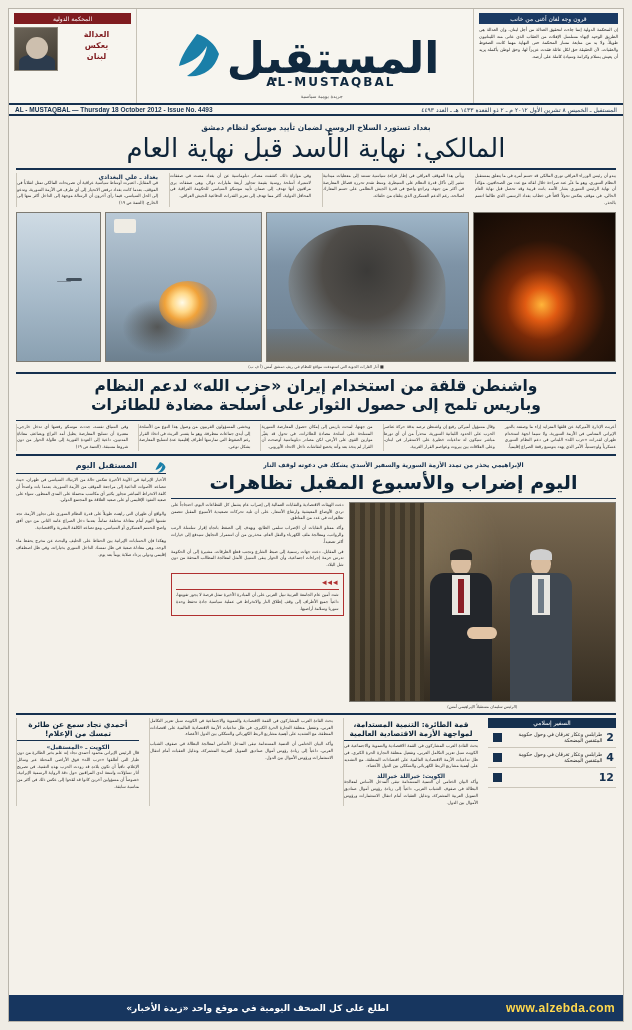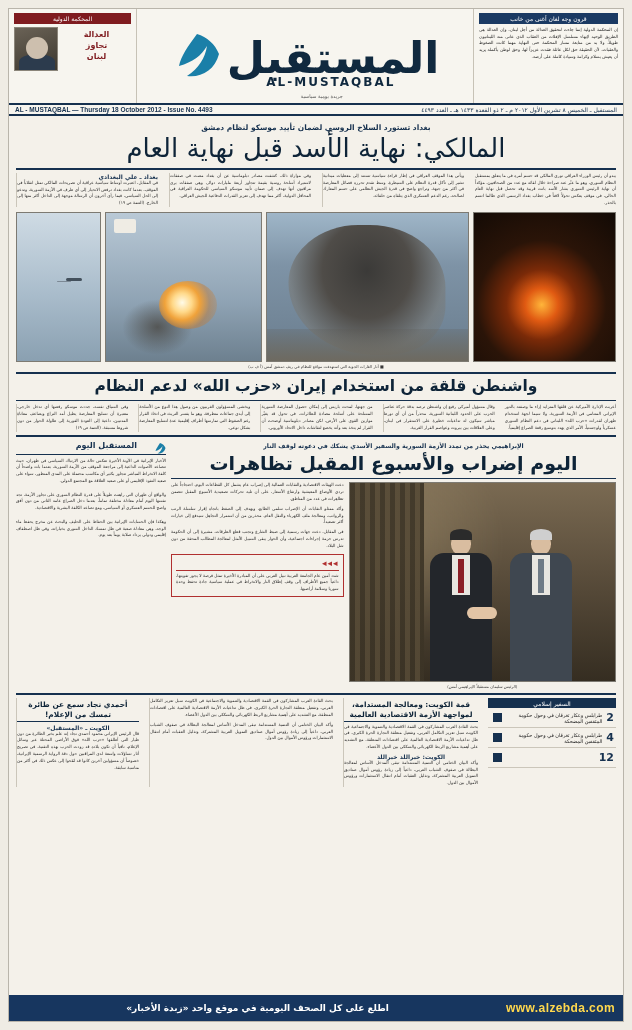--- a/index.html
+++ b/index.html
@@ -367,21 +367,21 @@
       <div class="logo-sub">AL-MUSTAQBAL</div>
       <div class="logo-sub2">جريدة يومية سياسية</div>
     </div>
 
     <div class="mast-left-box">
       <div class="court-title">المحكمة الدولية</div>
       <div class="court-flex">
         <div class="court-photo"></div>
         <div class="court-lines">
           <div>العدالة</div>
-          <div>تجاوز</div>
+          <div>يعكس</div>
           <div>لبنان</div>
         </div>
       </div>
     </div>
   </div>
 
   <div class="datebar">
     <div class="ar">المستقبل ـ الخميس ٨ تشرين الأول ٢٠١٢ م ـ ٢ ذو القعدة ١٤٣٣ هـ ـ العدد ٤٤٩٣</div>
     <div class="en">AL - MUSTAQBAL — Thursday 18 October 2012 - Issue No. 4493</div>
   </div>
@@ -422,20 +422,21 @@
         <div class="jet"></div>
       </div>
     </div>
     <div class="caption">■ آثار الغارات الجوية التي استهدفت مواقع للنظام في ريف دمشق أمس (أ ف ب)</div>
   </div>
 
   <div class="sectionB">
     <div class="rule-thick"></div>
     <div class="headline-b">
       <div>واشنطن قلقة من استخدام إيران «حزب الله» لدعم النظام</div>
+      <div>وباريس تلمح إلى حصول الثوار على أسلحة مضادة للطائرات</div>
     </div>
     <div class="rule"></div>
     <div class="b-cols">
       <div class="col">
             <div class="ar-body">أعربت الإدارة الأميركية عن قلقها المتزايد إزاء ما وصفته بالدور الإيراني المتنامي في الأزمة السورية، ولا سيما لجهة استخدام طهران لقدرات «حزب الله» اللبناني في دعم النظام السوري عسكرياً ولوجستياً، الأمر الذي يهدد بتوسيع رقعة الصراع إقليمياً.</div>
           </div>
       <div class="col vline" style="padding-right:5px;">
             <div class="ar-body">وقال مسؤول أميركي رفيع إن واشنطن ترصد بدقة حركة عناصر الحزب على الحدود اللبنانية السورية، محذراً من أن أي تورط مباشر سيكون له تداعيات خطيرة على الاستقرار في لبنان، وعلى العلاقات بين بيروت وعواصم القرار الغربية.</div>
           </div>
       <div class="col vline" style="padding-right:5px;">
@@ -531,21 +532,21 @@
         <div class="n">4</div>
       </div>
       <div class="list-row">
         <div class="sq"></div>
         <div class="t"></div>
         <div class="n">12</div>
       </div>
     </div>
 
     <div class="d-col d2 vline" style="padding-right:5px;">
-      <div class="d-title">قمة الكويت: ومعالجة المستدامة، لمواجهة الأزمة الاقتصادية العالمية</div>
+      <div class="d-title">قمة الطائرة: التنمية المستدامة، لمواجهة الأزمة الاقتصادية العالمية</div>
       <div class="rule"></div>
       <div class="ar-body" style="padding-top:2px;">بحث القادة العرب المشاركون في القمة الاقتصادية والتنموية والاجتماعية في الكويت سبل تعزيز التكامل العربي، وتفعيل منطقة التجارة الحرة الكبرى، في ظل تداعيات الأزمة الاقتصادية العالمية على اقتصادات المنطقة، مع التشديد على أهمية مشاريع الربط الكهربائي والسككي بين الدول الأعضاء.</div>
       <div class="byline" style="padding-top:2px;">الكويت: خبراللد خبراللد</div>
       <div class="ar-body">وأكد البيان الختامي أن التنمية المستدامة تبقى المدخل الأساس لمعالجة البطالة في صفوف الشباب العربي، داعياً إلى زيادة رؤوس أموال صناديق التمويل العربية المشتركة، وتذليل العقبات أمام انتقال الاستثمارات ورؤوس الأموال بين الدول.</div>
     </div>
 
     <div class="d-col d3 vline" style="padding-right:5px;">
       <div class="ar-body">بحث القادة العرب المشاركون في القمة الاقتصادية والتنموية والاجتماعية في الكويت سبل تعزيز التكامل العربي، وتفعيل منطقة التجارة الحرة الكبرى، في ظل تداعيات الأزمة الاقتصادية العالمية على اقتصادات المنطقة، مع التشديد على أهمية مشاريع الربط الكهربائي والسككي بين الدول الأعضاء.</div>
       <div class="ar-body" style="margin-top:3px;">وأكد البيان الختامي أن التنمية المستدامة تبقى المدخل الأساس لمعالجة البطالة في صفوف الشباب العربي، داعياً إلى زيادة رؤوس أموال صناديق التمويل العربية المشتركة، وتذليل العقبات أمام انتقال الاستثمارات ورؤوس الأموال بين الدول.</div>
     </div>

